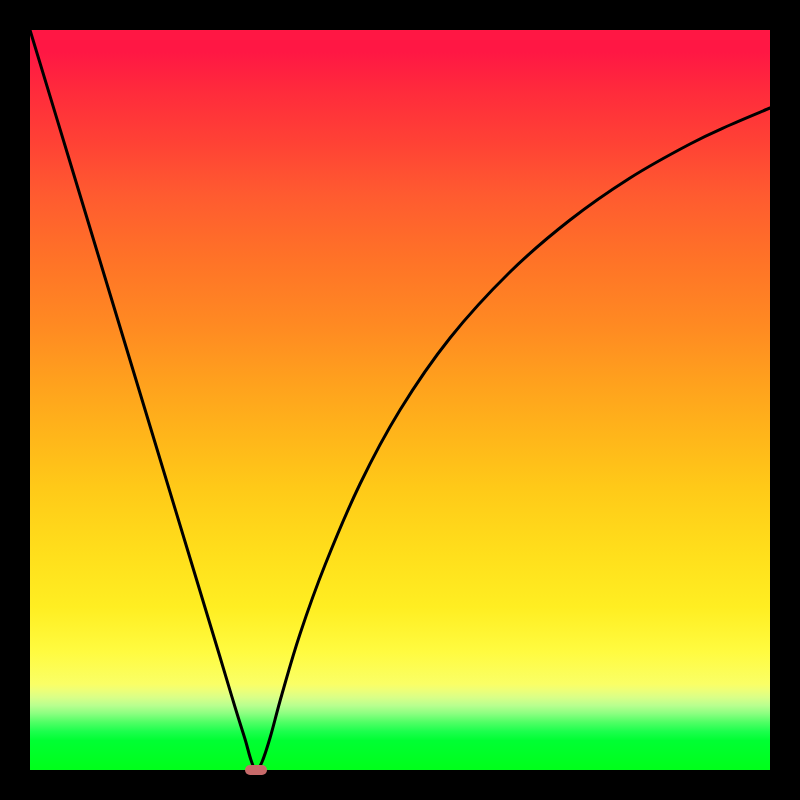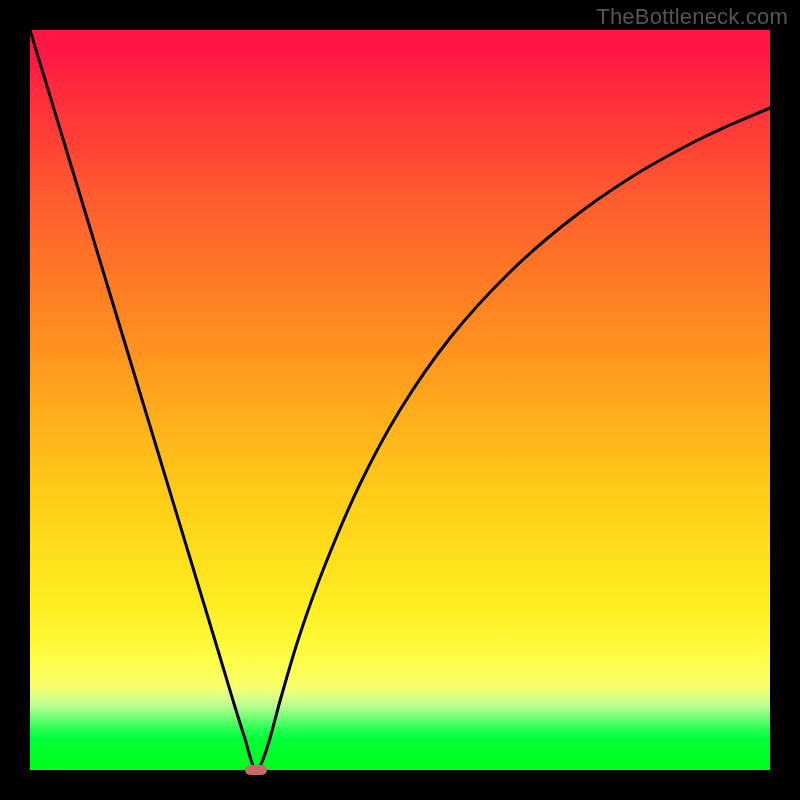--- a/index.html
+++ b/index.html
@@ -72,21 +72,20 @@
     color: #555;
     font-size: 22px;
     font-weight: 500;
     letter-spacing: 0.2px;
   }
 </style>
 </head>
 <body>
 
 <div class="outer">
-  <div class="attribution">TheBottleneck.com</div>
 
   <div class="plot-area">
     <div class="gradient"></div>
 
     <svg class="curve-layer" viewBox="0 0 740 740" width="740" height="740" preserveAspectRatio="none">
       <path id="curve-path" fill="none" stroke="#000000" stroke-width="3" stroke-linejoin="round" stroke-linecap="round" d="M 0 0 C 7.2 23.8, 25.6 84.5, 40 132 C 54.4 179.5, 65.6 216.5, 80 264 C 94.4 311.5, 105.6 348.5, 120 396 C 134.4 443.5, 147.4 486.4, 160 528 C 172.6 569.6, 181.9 600.2, 190 627 C 198.1 653.8, 200.5 662.2, 205 677 C 209.5 691.8, 212.1 699.5, 215 709 C 217.9 718.5, 219.0 724.4, 221 730 C 223.0 735.6, 224.0 739.6, 226 740 C 228.0 740.4, 229.5 737.8, 232 732 C 234.5 726.2, 236.4 720.2, 240 708 C 243.6 695.8, 246.6 682.7, 252 664 C 257.4 645.3, 262.3 627.2, 270 604 C 277.7 580.8, 284.2 562.0, 295 535 C 305.8 508.0, 316.5 481.9, 330 454 C 343.5 426.1, 353.8 406.3, 370 380 C 386.2 353.7, 400.2 332.8, 420 308 C 439.8 283.2, 458.4 263.2, 480 242 C 501.6 220.8, 518.4 206.9, 540 190 C 561.6 173.1, 578.4 161.7, 600 148 C 621.6 134.3, 642.0 123.5, 660 114 C 678.0 104.5, 685.6 101.5, 700 95 C 714.4 88.5, 732.8 81.1, 740 78"></path>
     </svg>
 
     <div id="marker" class="marker" style="left: 226px; top: 740px; background: rgb(199, 106, 106);"></div>
   </div>

